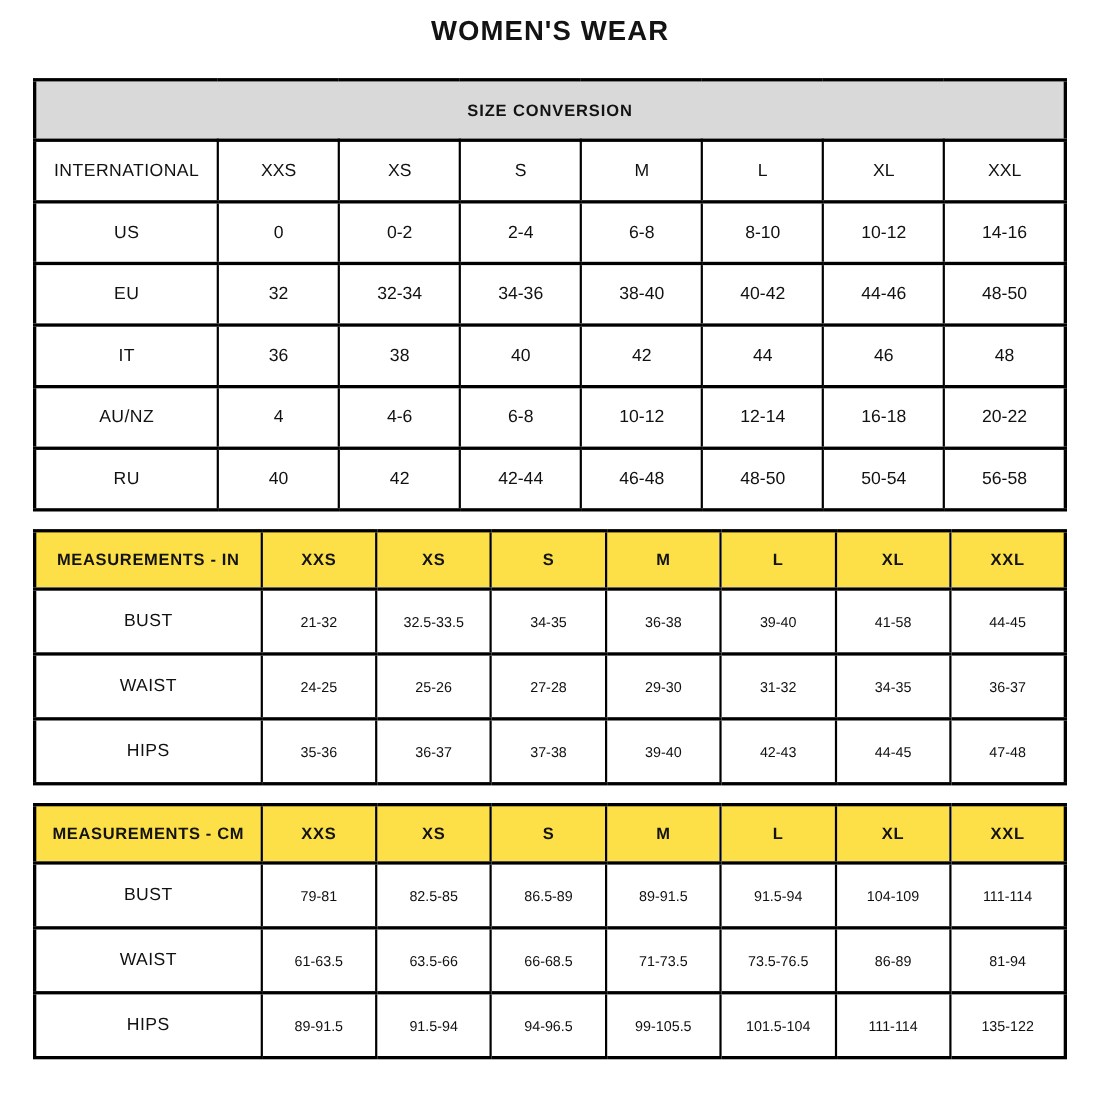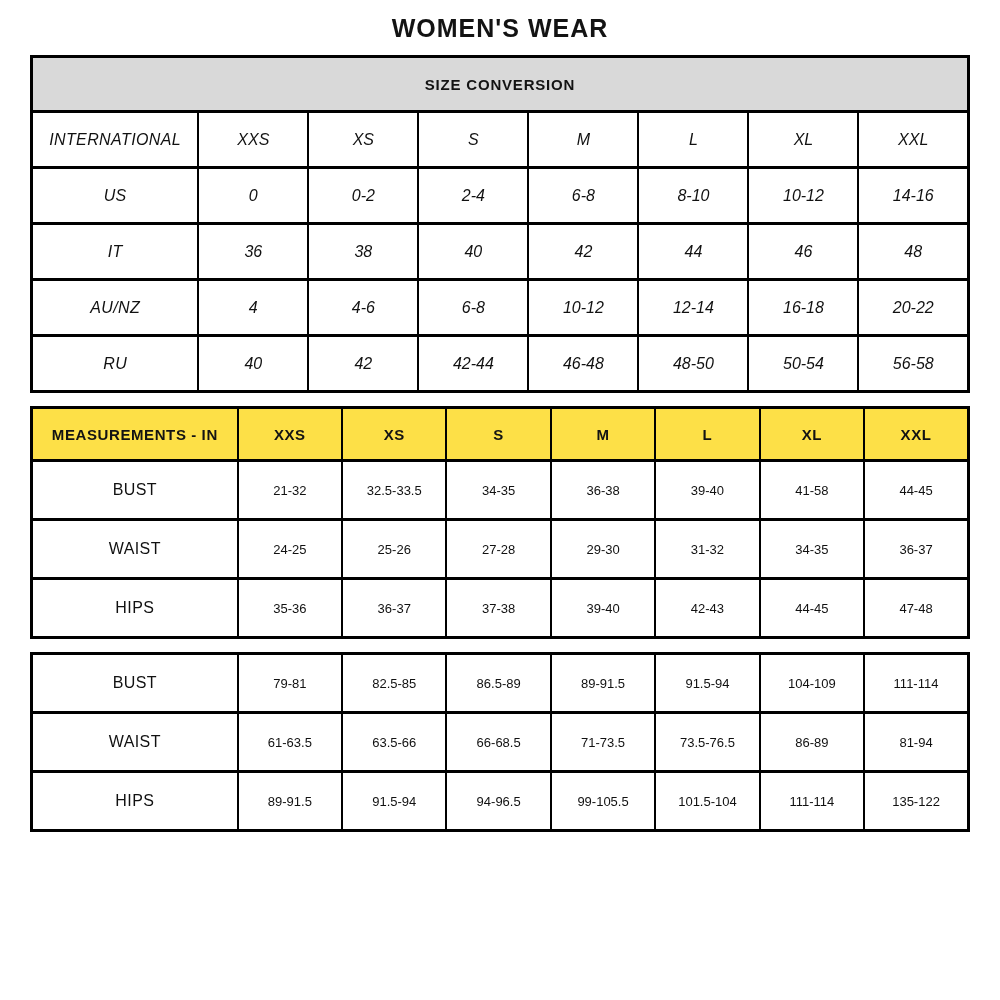--- a/index.html
+++ b/index.html
@@ -22,21 +22,21 @@
     letter-spacing: 1px;
     margin: 0;
     padding: 14px 0 12px 0;
     color: #131313;
   }
   table.tbl {
     width: 940px;
     border-collapse: collapse;
     table-layout: fixed;
     border: 3px solid #000000;
-    margin: 0 auto 13px auto;
+    margin: 16px auto 13px auto;
   }
   table.tbl td {
     border-left: 2px solid #000000;
     border-right: 2px solid #000000;
     border-top: 3px solid #000000;
     border-bottom: 3px solid #000000;
     text-align: center;
     vertical-align: middle;
     padding: 0 4px;
     overflow: hidden;
@@ -54,21 +54,21 @@
   
   tr.hdr td {
     background: #fde047;
     font-weight: bold;
     font-size: 15px;
     letter-spacing: 0.6px;
     height: 50px;
     color: #131313;
   }
   
-  table.t1 tr.datarow td { height: 53px; font-size: 16px; font-style: italic; }
+  table.t1 tr.datarow td { height: 53px; font-size: 16px; }
   
   table.t23 tr.datarow td { height: 56px; font-size: 13px; }
   table.t23 tr.datarow td.rowlabel { font-size: 16px; }
   td.rowlabel { letter-spacing: 0.4px; }
 </style>
 </head>
 <body>
 
 <div class="page">
 
@@ -95,20 +95,30 @@
         </tr>
         <tr class="datarow">
           <td class="rowlabel">US</td>
           <td>0</td>
           <td>0-2</td>
           <td>2-4</td>
           <td>6-8</td>
           <td>8-10</td>
           <td>10-12</td>
           <td>14-16</td>
+        </tr>
+        <tr class="datarow">
+          <td class="rowlabel">EU</td>
+          <td>32</td>
+          <td>32-34</td>
+          <td>34-36</td>
+          <td>38-40</td>
+          <td>40-42</td>
+          <td>44-46</td>
+          <td>48-50</td>
         </tr>
         <tr class="datarow">
           <td class="rowlabel">IT</td>
           <td>36</td>
           <td>38</td>
           <td>40</td>
           <td>42</td>
           <td>44</td>
           <td>46</td>
           <td>48</td>
@@ -184,20 +194,30 @@
         </tr>
       </tbody>
   </table>
 
   <table class="tbl t23">
     <colgroup>
         <col style="width:22%">
         <col span="7">
       </colgroup>
     <tbody>
+        <tr class="hdr">
+          <td class="rowlabel">MEASUREMENTS - CM</td>
+          <td>XXS</td>
+          <td>XS</td>
+          <td>S</td>
+          <td>M</td>
+          <td>L</td>
+          <td>XL</td>
+          <td>XXL</td>
+        </tr>
         <tr class="datarow">
           <td class="rowlabel">BUST</td>
           <td>79-81</td>
           <td>82.5-85</td>
           <td>86.5-89</td>
           <td>89-91.5</td>
           <td>91.5-94</td>
           <td>104-109</td>
           <td>111-114</td>
         </tr>

